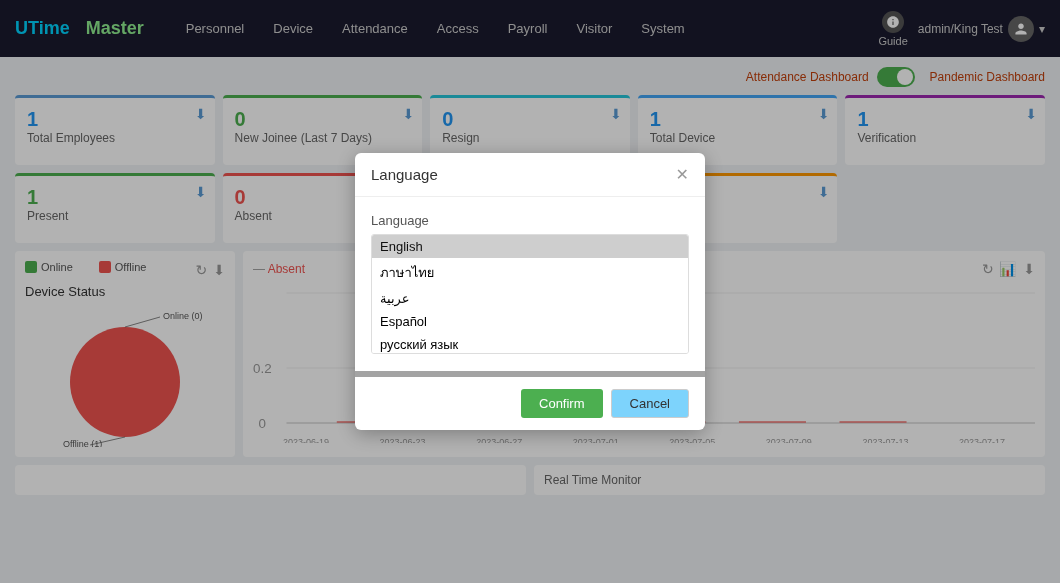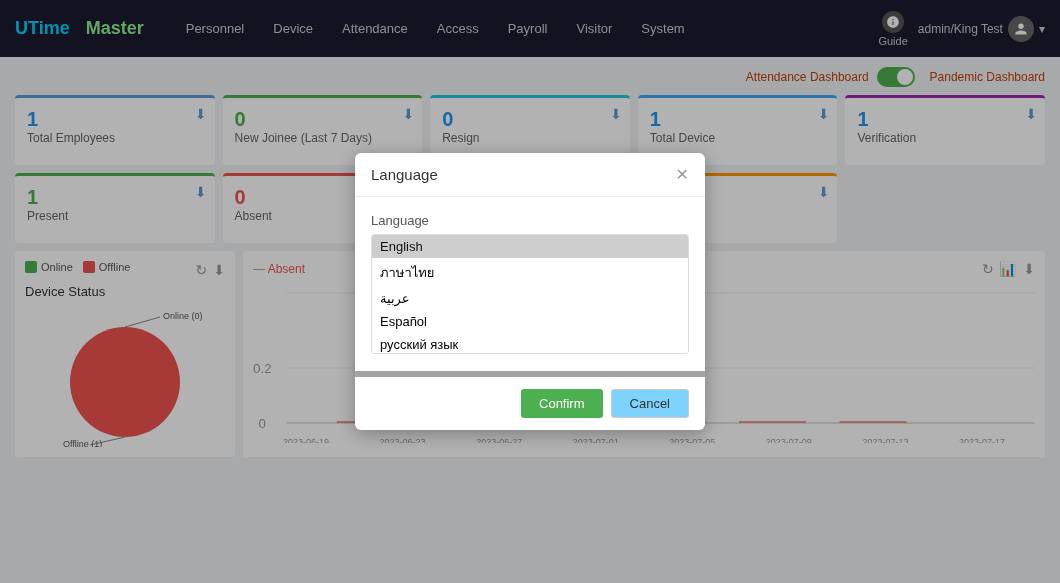--- a/index.html
+++ b/index.html
@@ -181,21 +181,21 @@
       margin-bottom: 8px;
     }
     .chart-header {
       display: flex;
       justify-content: space-between;
       align-items: center;
       margin-bottom: 6px;
     }
     .legend-row {
       display: flex;
-      gap: 10px;
+      gap: 26px;
       margin-bottom: 5px;
     }
     .legend-item {
       display: flex;
       align-items: center;
       gap: 4px;
       font-size: 11px;
       color: #555;
     }
     .legend-dot {
@@ -494,20 +494,26 @@
           <span>2023-07-01</span>
           <span>2023-07-05</span>
           <span>2023-07-09</span>
           <span>2023-07-13</span>
           <span>2023-07-17</span>
         </div>
       </div>
     </div>
   </div>
 
+  <div class="bottom-row">
+    <div class="bottom-card"></div>
+    <div class="bottom-card">
+      <span>Real Time Monitor</span>
+    </div>
+  </div>
 </div>
 
 <div class="modal-overlay">
   <div class="modal">
     <div class="modal-header">
       <span class="modal-title">Language</span>
       <span class="modal-close">✕</span>
     </div>
     <div class="modal-body">
       <div class="modal-label">Language</div>

